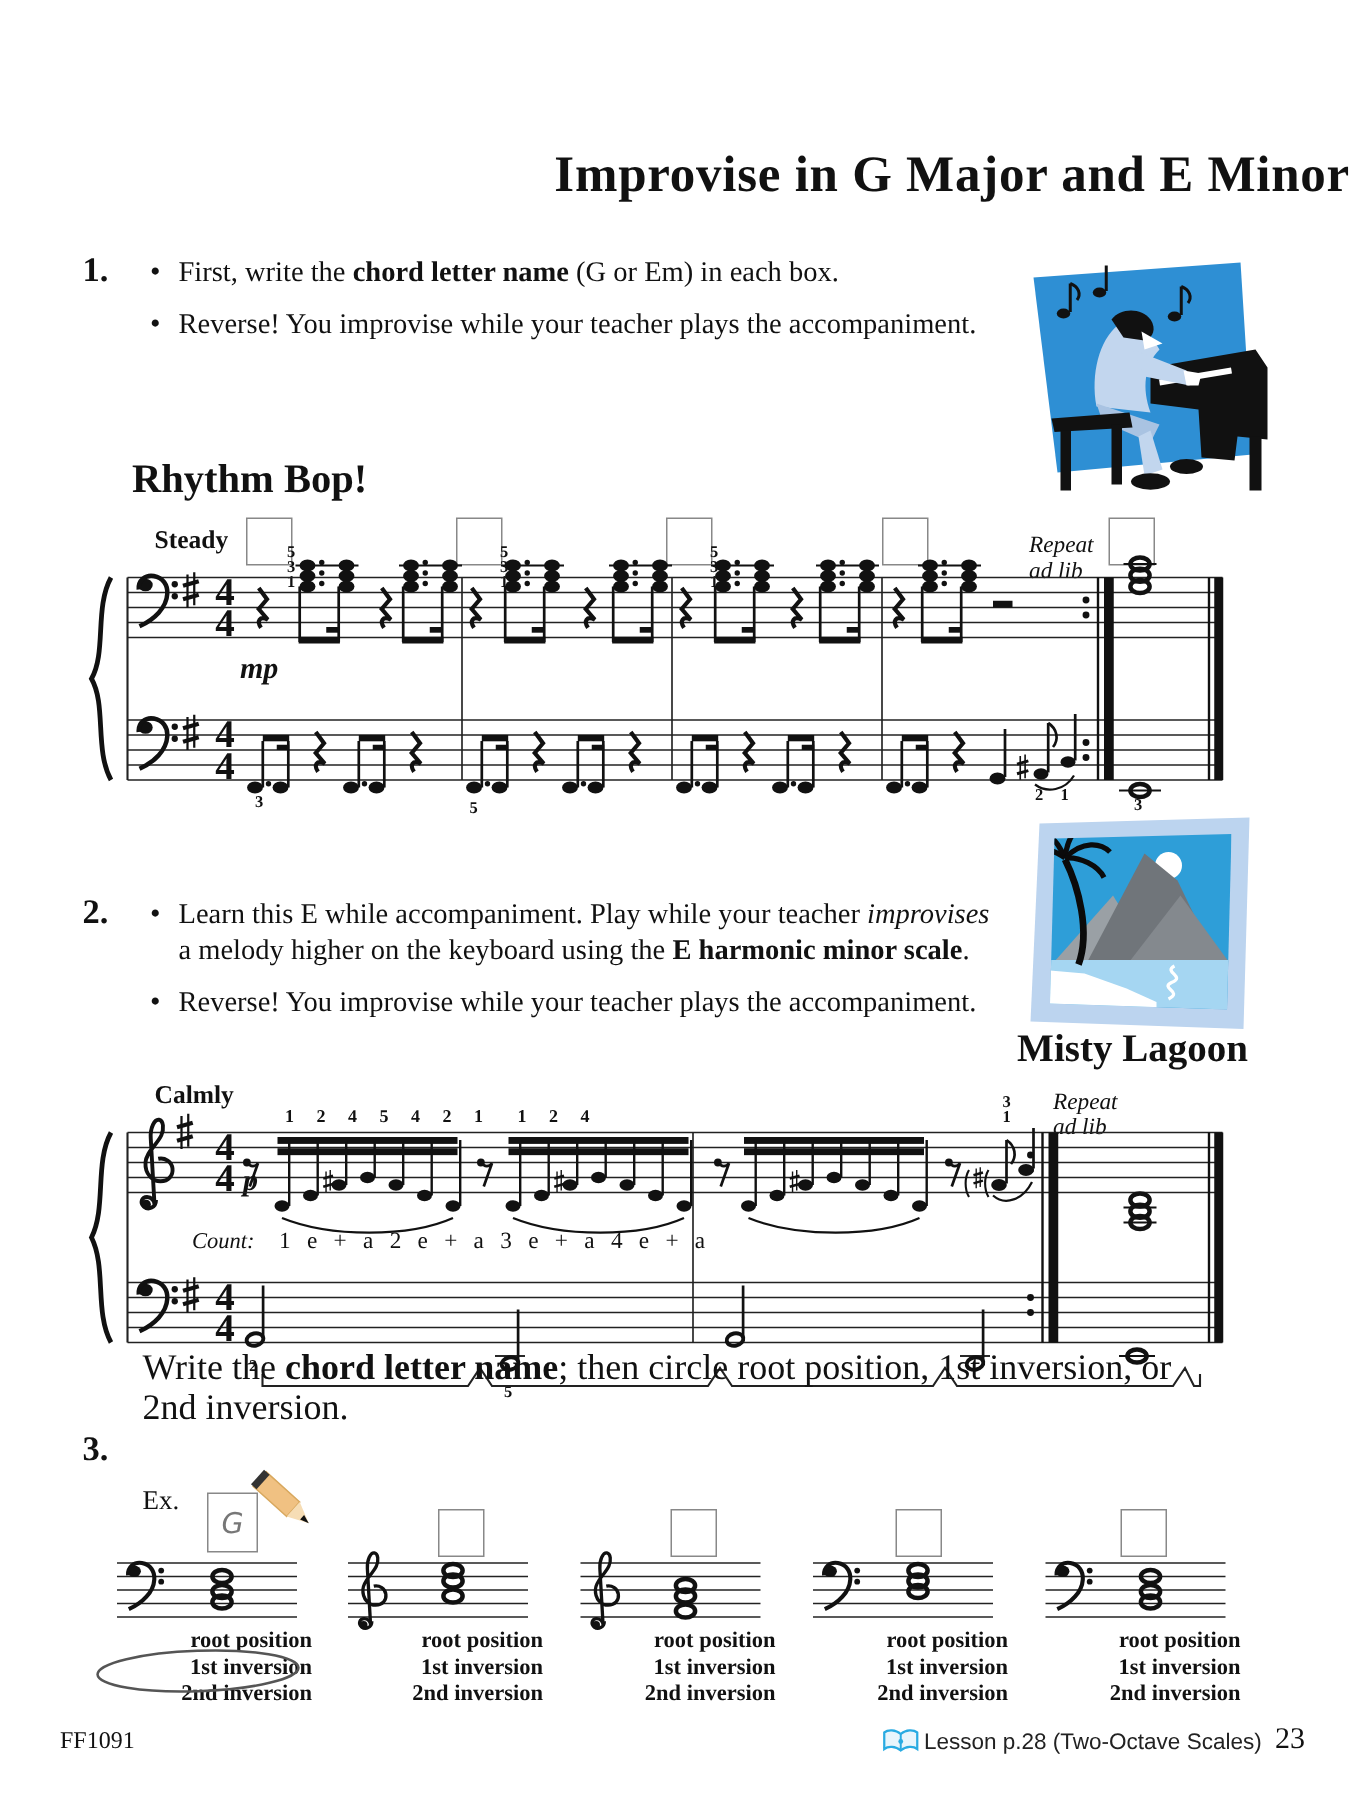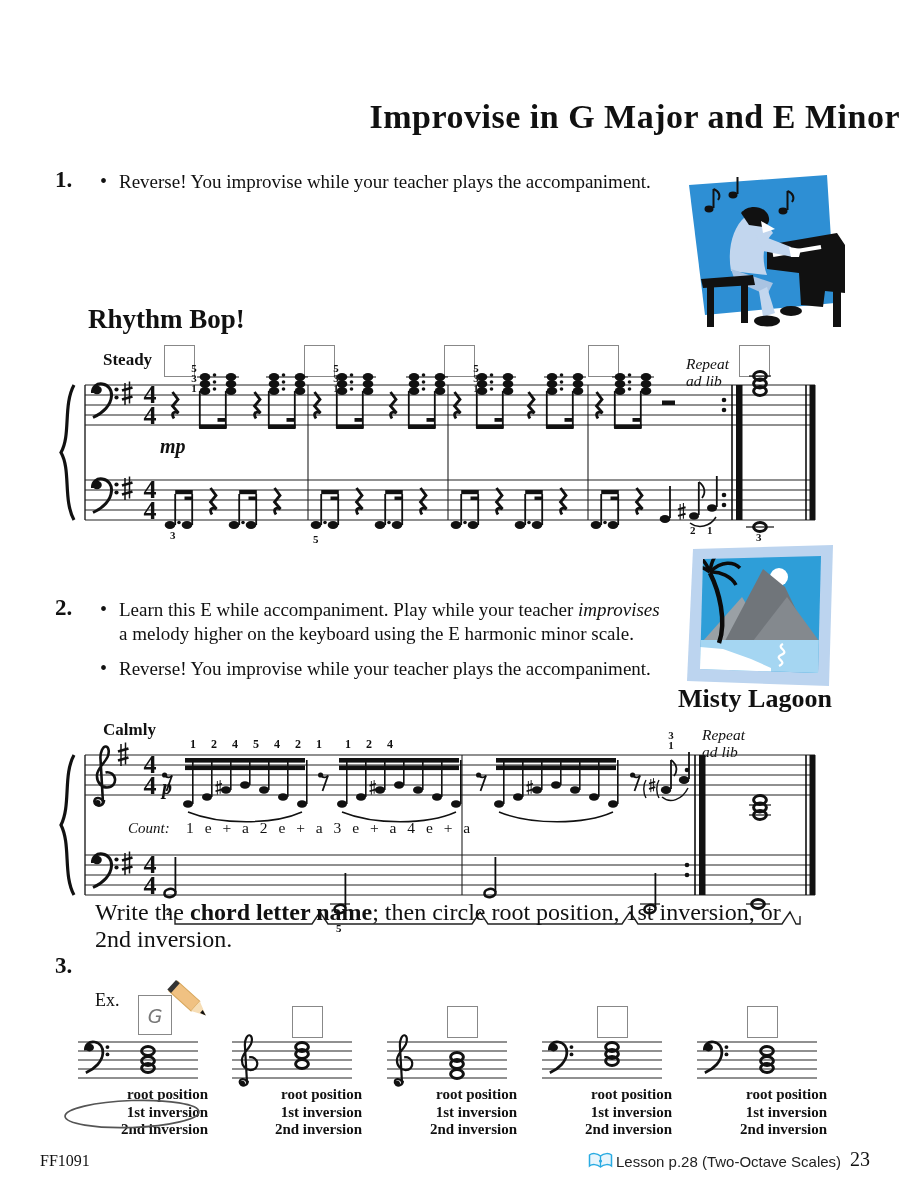--- a/index.html
+++ b/index.html
@@ -112,20 +112,21 @@
       <use href="#sharp" transform="translate(30.5,23) scale(0.62)"></use>
       <path d="M3,54 C35,67 88,67 117,54" fill="none" stroke="#111" stroke-width="1.5"></path>
     </g>
   </defs>
 </svg>
 
 <div class="abs page-title">Improvise in G Major and E Minor</div>
 
 <div class="abs secnum" style="left:55px;top:167px">1.</div>
 <div class="abs bullets" style="left:95px;top:170px">
+  <div class="bullet"><span>First, write the </span><span style="font-weight: bold;">chord letter name</span><span> (G or Em) in each box.</span></div>
   <div class="bullet"><span>Reverse! You improvise while your teacher plays the accompaniment.</span></div>
 </div>
 
 <svg class="abs" style="left:675px;top:175px" width="198" height="160" viewBox="0 0 198 160">
   <polygon points="14,10 152,0 160,128 30,140" fill="#2E8FD4"></polygon>
   <g class="mus">
     <ellipse cx="34" cy="34" rx="4.5" ry="3.4"></ellipse>
       <line x1="38.5" y1="33" x2="38.5" y2="14" stroke="#111" stroke-width="2"></line>
       <path d="M38.5,14 C44,16 46,21 43,25" fill="none" stroke="#111" stroke-width="2"></path>
     <ellipse cx="58" cy="20" rx="4.5" ry="3.4"></ellipse>
@@ -292,21 +293,21 @@
     <rect x="678" y="15" width="6.5" height="135"></rect>
   </g>
   <g class="mus">
     <line x1="748" y1="15" x2="748" y2="150" stroke="#111" stroke-width="1.6"></line>
     <rect x="751.5" y="15" width="6" height="135"></rect>
   </g>
 </svg>
 
 <div class="abs secnum" style="left:55px;top:595px">2.</div>
 <div class="abs bullets" style="left:95px;top:598px">
-  <div class="bullet"><span>Learn this E while accompaniment. Play while your teacher </span><span style="font-style: italic;">improvises</span><span> a melody higher on the keyboard using the </span><span style="font-weight: normal;">E harmonic minor scale</span><span>.</span></div>
+  <div class="bullet"><span>Learn this E while accompaniment. Play while your teacher </span><span style="font-style: italic;">improvises</span><span> a melody higher on the keyboard using the </span><span style="font-weight: bold;">E harmonic minor scale</span><span>.</span></div>
   <div class="bullet"><span>Reverse! You improvise while your teacher plays the accompaniment.</span></div>
 </div>
 
 <svg class="abs" style="left:687px;top:545px" width="150" height="145" viewBox="0 0 150 145">
   <polygon points="6,4 146,0 142,141 0,136" fill="#BCD4EF"></polygon>
   <clipPath id="lagclip">
       <polygon points="16,14 134,11 131,128 13,124"></polygon>
     </clipPath>
   <g clip-path="url(#lagclip)">
     <rect x="10" y="8" width="128" height="125" fill="#2E9ED8"></rect>

